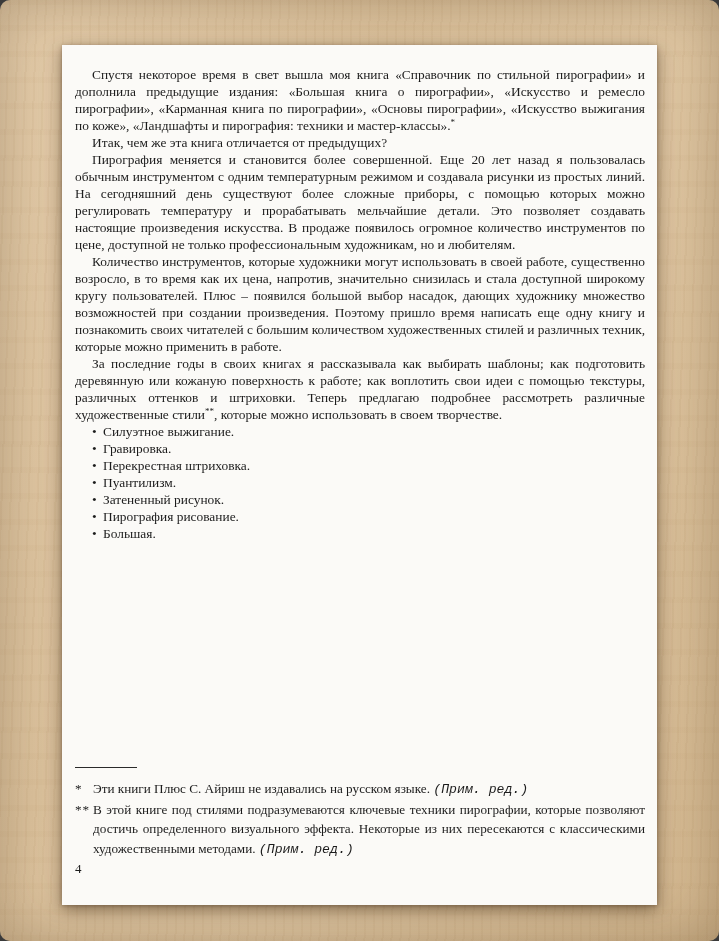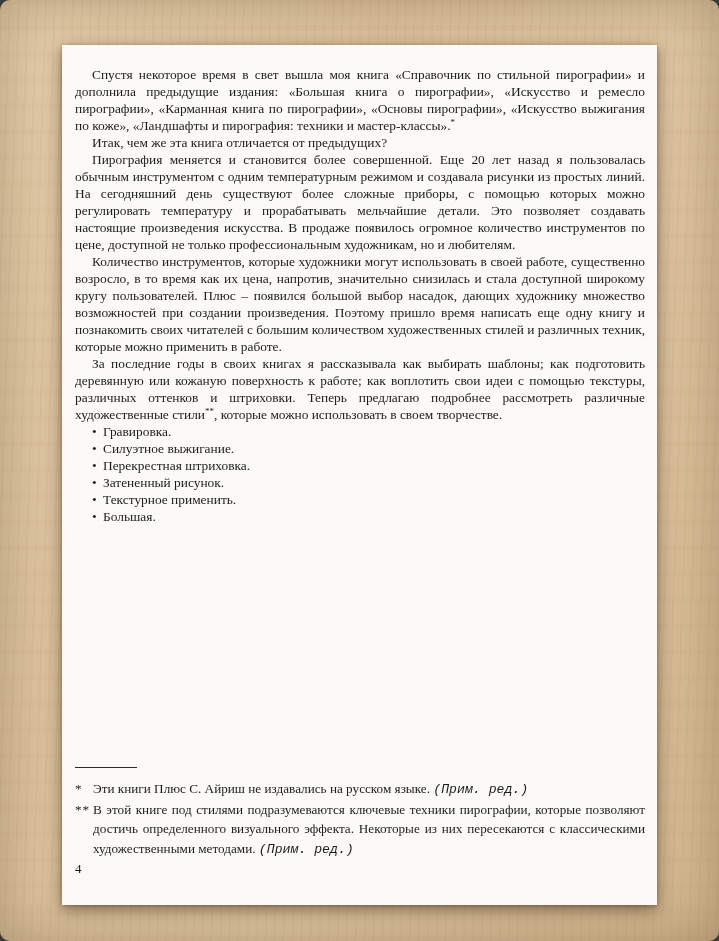--- a/index.html
+++ b/index.html
@@ -111,25 +111,26 @@
   <div class="page">
 
     <div class="text-block">
       <p class="para"><span>Спустя некоторое время в свет вышла моя книга «Справочник по стильной пирографии» и дополнила предыдущие издания: «Большая книга о пирографии», «Искусство и ремесло пирографии», «Карманная книга по пирографии», «Основы пирографии», «Искусство выжигания по коже», «Ландшафты и пирография: техники и мастер-классы».</span><sup class="ref">*</sup></p>
       <p class="para">Итак, чем же эта книга отличается от предыдущих?</p>
       <p class="para">Пирография меняется и становится более совершенной. Еще 20 лет назад я пользовалась обычным инструментом с одним температурным режимом и создавала рисунки из простых линий. На сегодняшний день существуют более сложные приборы, с помощью которых можно регулировать температуру и прорабатывать мельчайшие детали. Это позволяет создавать настоящие произведения искусства. В продаже появилось огромное количество инструментов по цене, доступной не только профессиональным художникам, но и любителям.</p>
       <p class="para">Количество инструментов, которые художники могут использовать в своей работе, существенно возросло, в то время как их цена, напротив, значительно снизилась и стала доступной широкому кругу пользователей. Плюс – появился большой выбор насадок, дающих художнику множество возможностей при создании произведения. Поэтому пришло время написать еще одну книгу и познакомить своих читателей с большим количеством художественных стилей и различных техник, которые можно применить в работе.</p>
       <p class="para"><span>За последние годы в своих книгах я рассказывала как выбирать шаблоны; как подготовить деревянную или кожаную поверхность к работе; как воплотить свои идеи с помощью текстуры, различных оттенков и штриховки. Теперь предлагаю подробнее рассмотреть различные художественные стили</span><sup class="ref">**</sup><span>, которые можно использовать в своем творчестве.</span></p>
 
       <ul class="bullets">
+        <li>Силуэтное выжигание.</li>
         <li>Гравировка.</li>
-        <li>Силуэтное выжигание.</li>
         <li>Перекрестная штриховка.</li>
+        <li>Пуантилизм.</li>
         <li>Затененный рисунок.</li>
-        <li>Текстурное применить.</li>
+        <li>Пирография рисование.</li>
         <li>Большая.</li>
       </ul>
 
     </div>
 
     <div class="footnotes">
       <div class="fn-rule"></div>
       <div class="footnote">
         <span class="fn-marker">*</span>
         <span class="fn-text"><span>Эти книги Плюс С. Айриш не издавались на русском языке.</span> <em>(Прим. ред.)</em></span>

